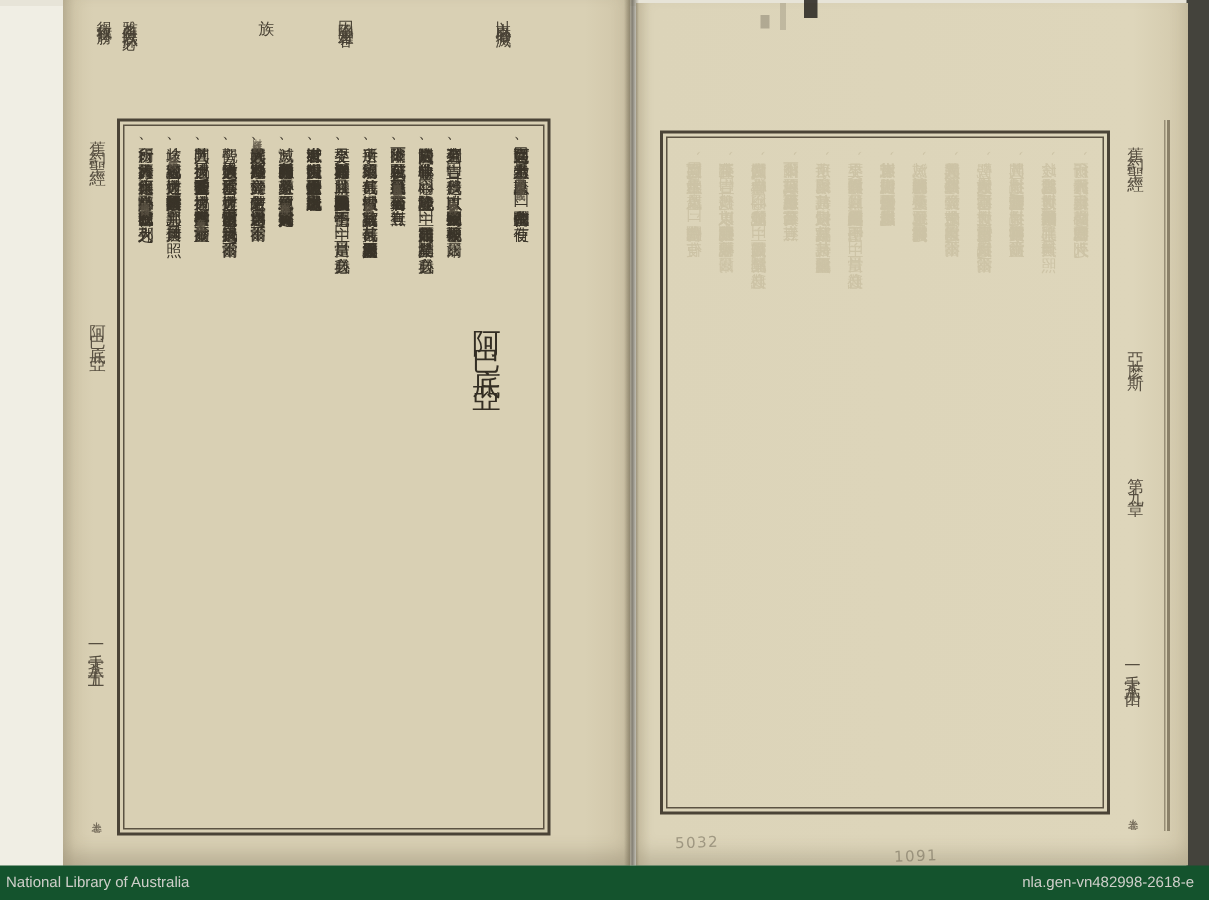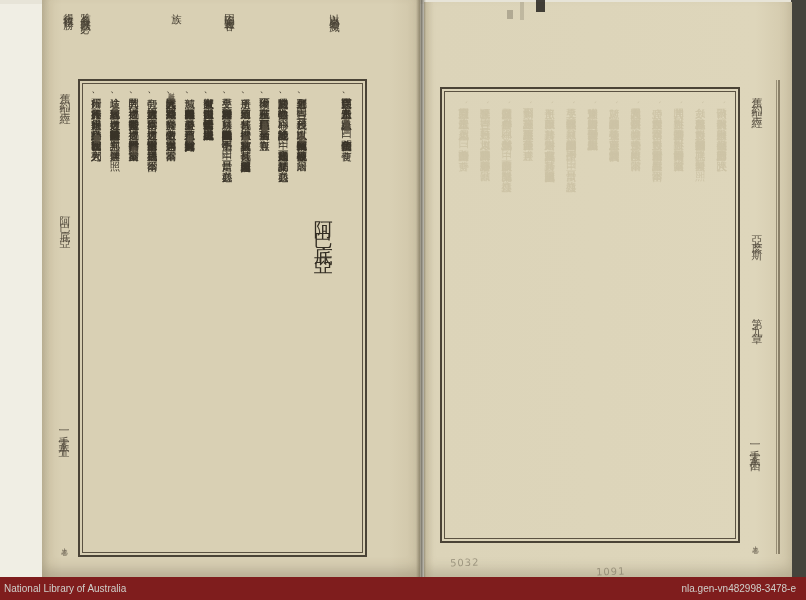--- a/index.html
+++ b/index.html
@@ -53,21 +53,21 @@
   .rp-edgeline { position:absolute; left:352px; top:78px; width:4px; height:474px;
     border-left:1px solid #968c74; border-right:2px solid #8a8068; }
 
   
   .pencil { position:absolute; font-size:10px; color:rgba(112,103,85,.55); transform:rotate(-2deg); letter-spacing:1px; }
   .smudge1 { position:absolute; left:536px; top:0; width:9px; height:12px; background:rgba(38,35,30,.85); }
   .smudge2 { position:absolute; left:507px; top:10px; width:6px; height:9px; background:rgba(95,90,75,.35); }
   .smudge3 { position:absolute; left:520px; top:2px; width:4px; height:18px; background:rgba(120,112,92,.28); }
 
   
-  .footer { position:absolute; left:0; bottom:0; width:806px; height:23px; background:#7f1d1d;
+  .footer { position:absolute; left:0; bottom:0; width:806px; height:23px; background:#14532d;
     display:flex; align-items:center; justify-content:space-between; padding:0 10px 0 4px; }
   .footer span { font-size:10px; color:#cfcfca; font-family:"Liberation Sans", sans-serif; }
 </style>
 </head>
 <body>
 
 <div class="stage">
   <div class="top-strip"></div>
   <div class="edge-right"></div>
 
@@ -144,15 +144,15 @@
 
   <div class="smudge1"></div>
   <div class="smudge2"></div>
   <div class="smudge3"></div>
 
   <div class="pencil" style="left:450px; top:557px;">5032</div>
   <div class="pencil" style="left:596px; top:566px;">1091</div>
 
   <div class="footer">
     <span>National Library of Australia</span>
-    <span>nla.gen-vn482998-3478-e</span>
+    <span>nla.gen-vn482998-2618-e</span>
   </div>
 </div>
 
 </body></html>

